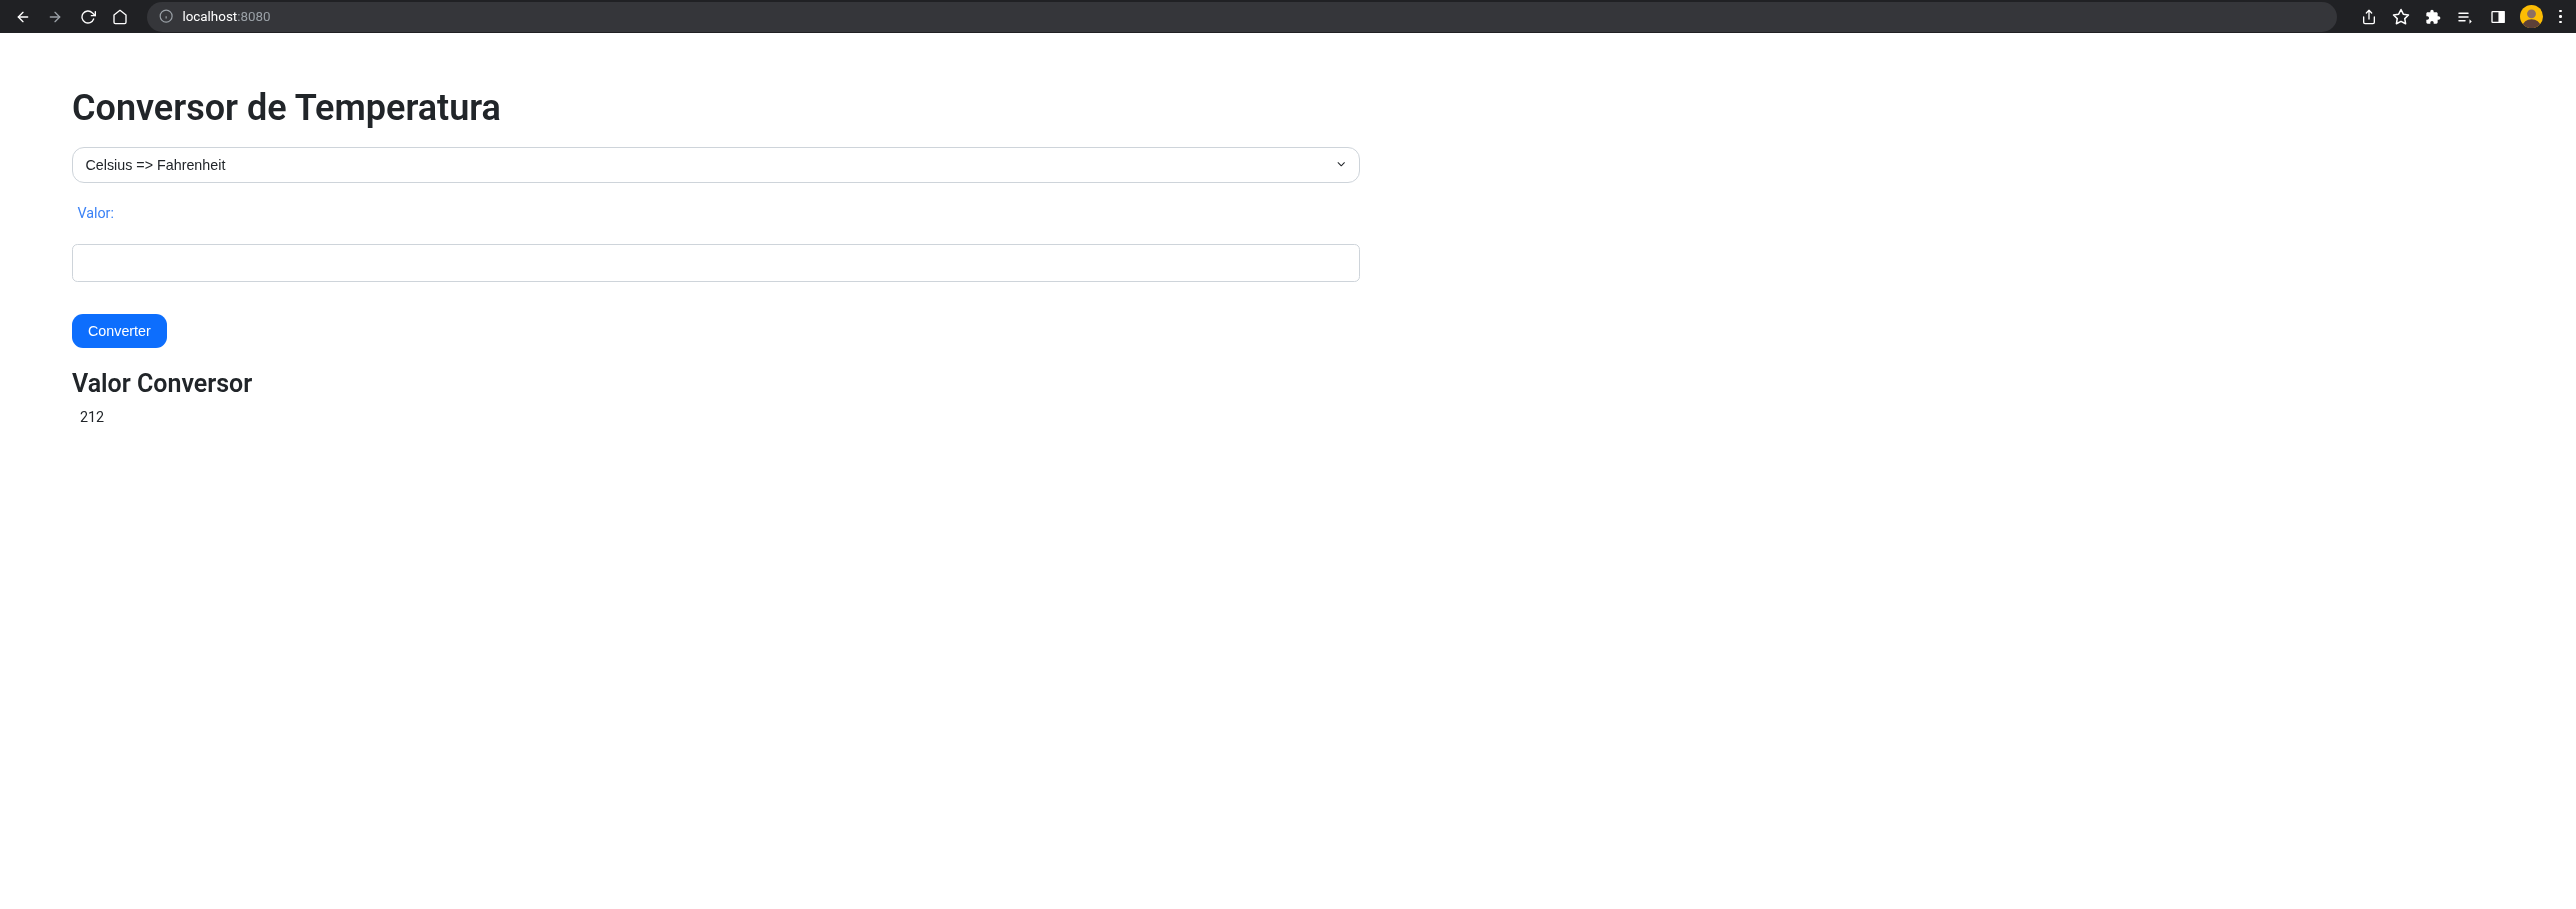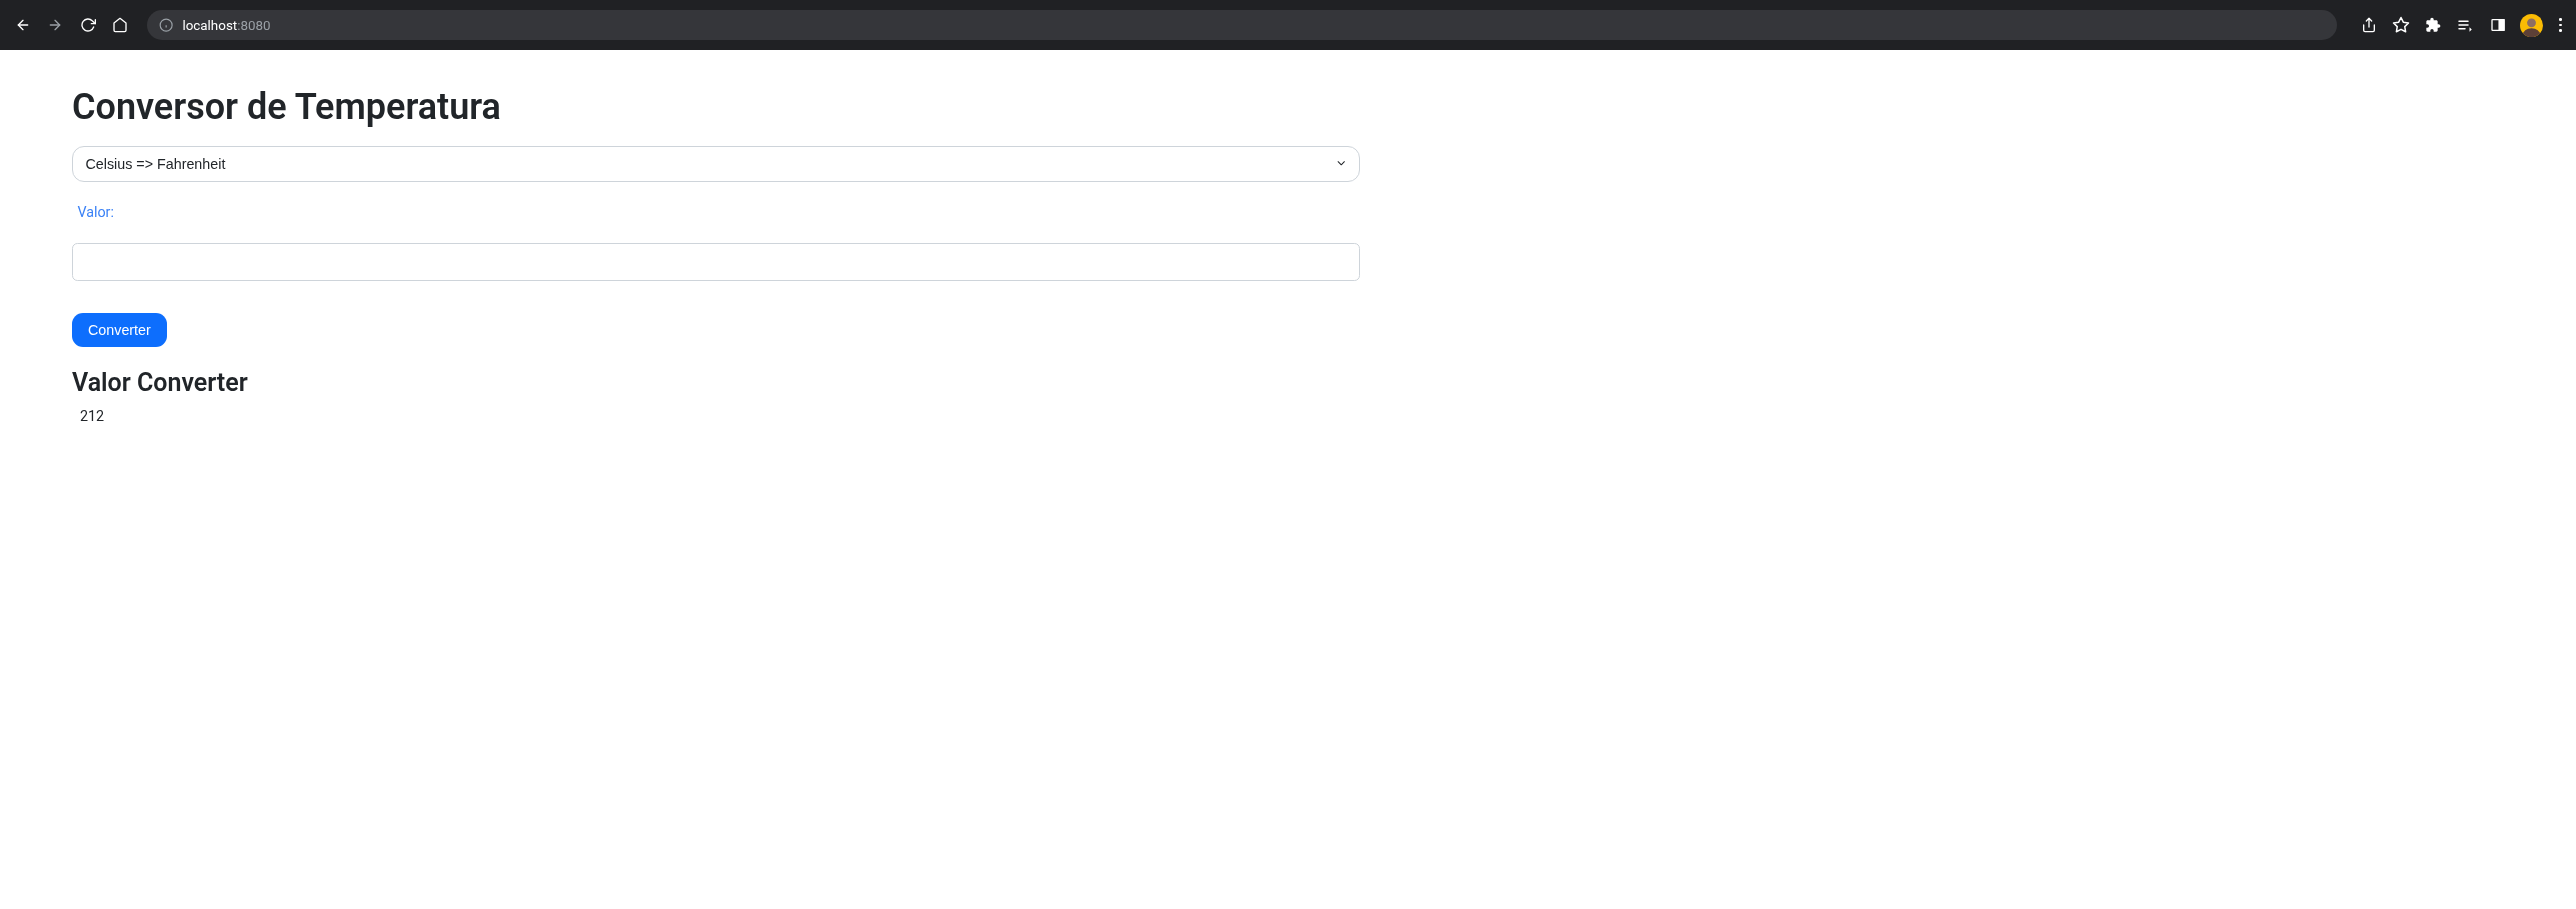--- a/index.html
+++ b/index.html
@@ -9,21 +9,21 @@
     }
     
     body {
       font-family: -apple-system, BlinkMacSystemFont, "Segoe UI", Roboto, "Helvetica Neue", Arial, sans-serif;
       background: #fff;
     }
     
     
     .browser-chrome {
       background: #202124;
-      height: 50px;
+      height: 33px;
       display: flex;
       align-items: center;
       padding: 0 10.7px;
       gap: 7.2px;
     }
     
     .browser-chrome .nav-btn {
       width: 25px;
       height: 25px;
       display: flex;
@@ -110,21 +110,21 @@
     
     .kebab span {
       width: 2.7px;
       height: 2.7px;
       border-radius: 50%;
       background: #fff;
     }
     
     
     .page {
-      padding: 36px 72px;
+      padding: 54px 72px;
       max-width: 1432px;
     }
     
     h1 {
       font-size: 36px;
       font-weight: 600;
       margin-bottom: 18px;
       color: #212529;
     }
     
@@ -298,16 +298,16 @@
           <polyline points="6 9 12 15 18 9"></polyline>
         </svg>
     </span>
   </div>
   
   <label class="form-label">Valor:</label>
   <input type="text" class="form-input" value="" style="">
   
   <button class="btn">Converter</button>
   
-  <h2>Valor Converter</h2>
+  <h2>Valor Conversor</h2>
   <p class="result">212</p>
 </div>
 
 
 </body></html>

